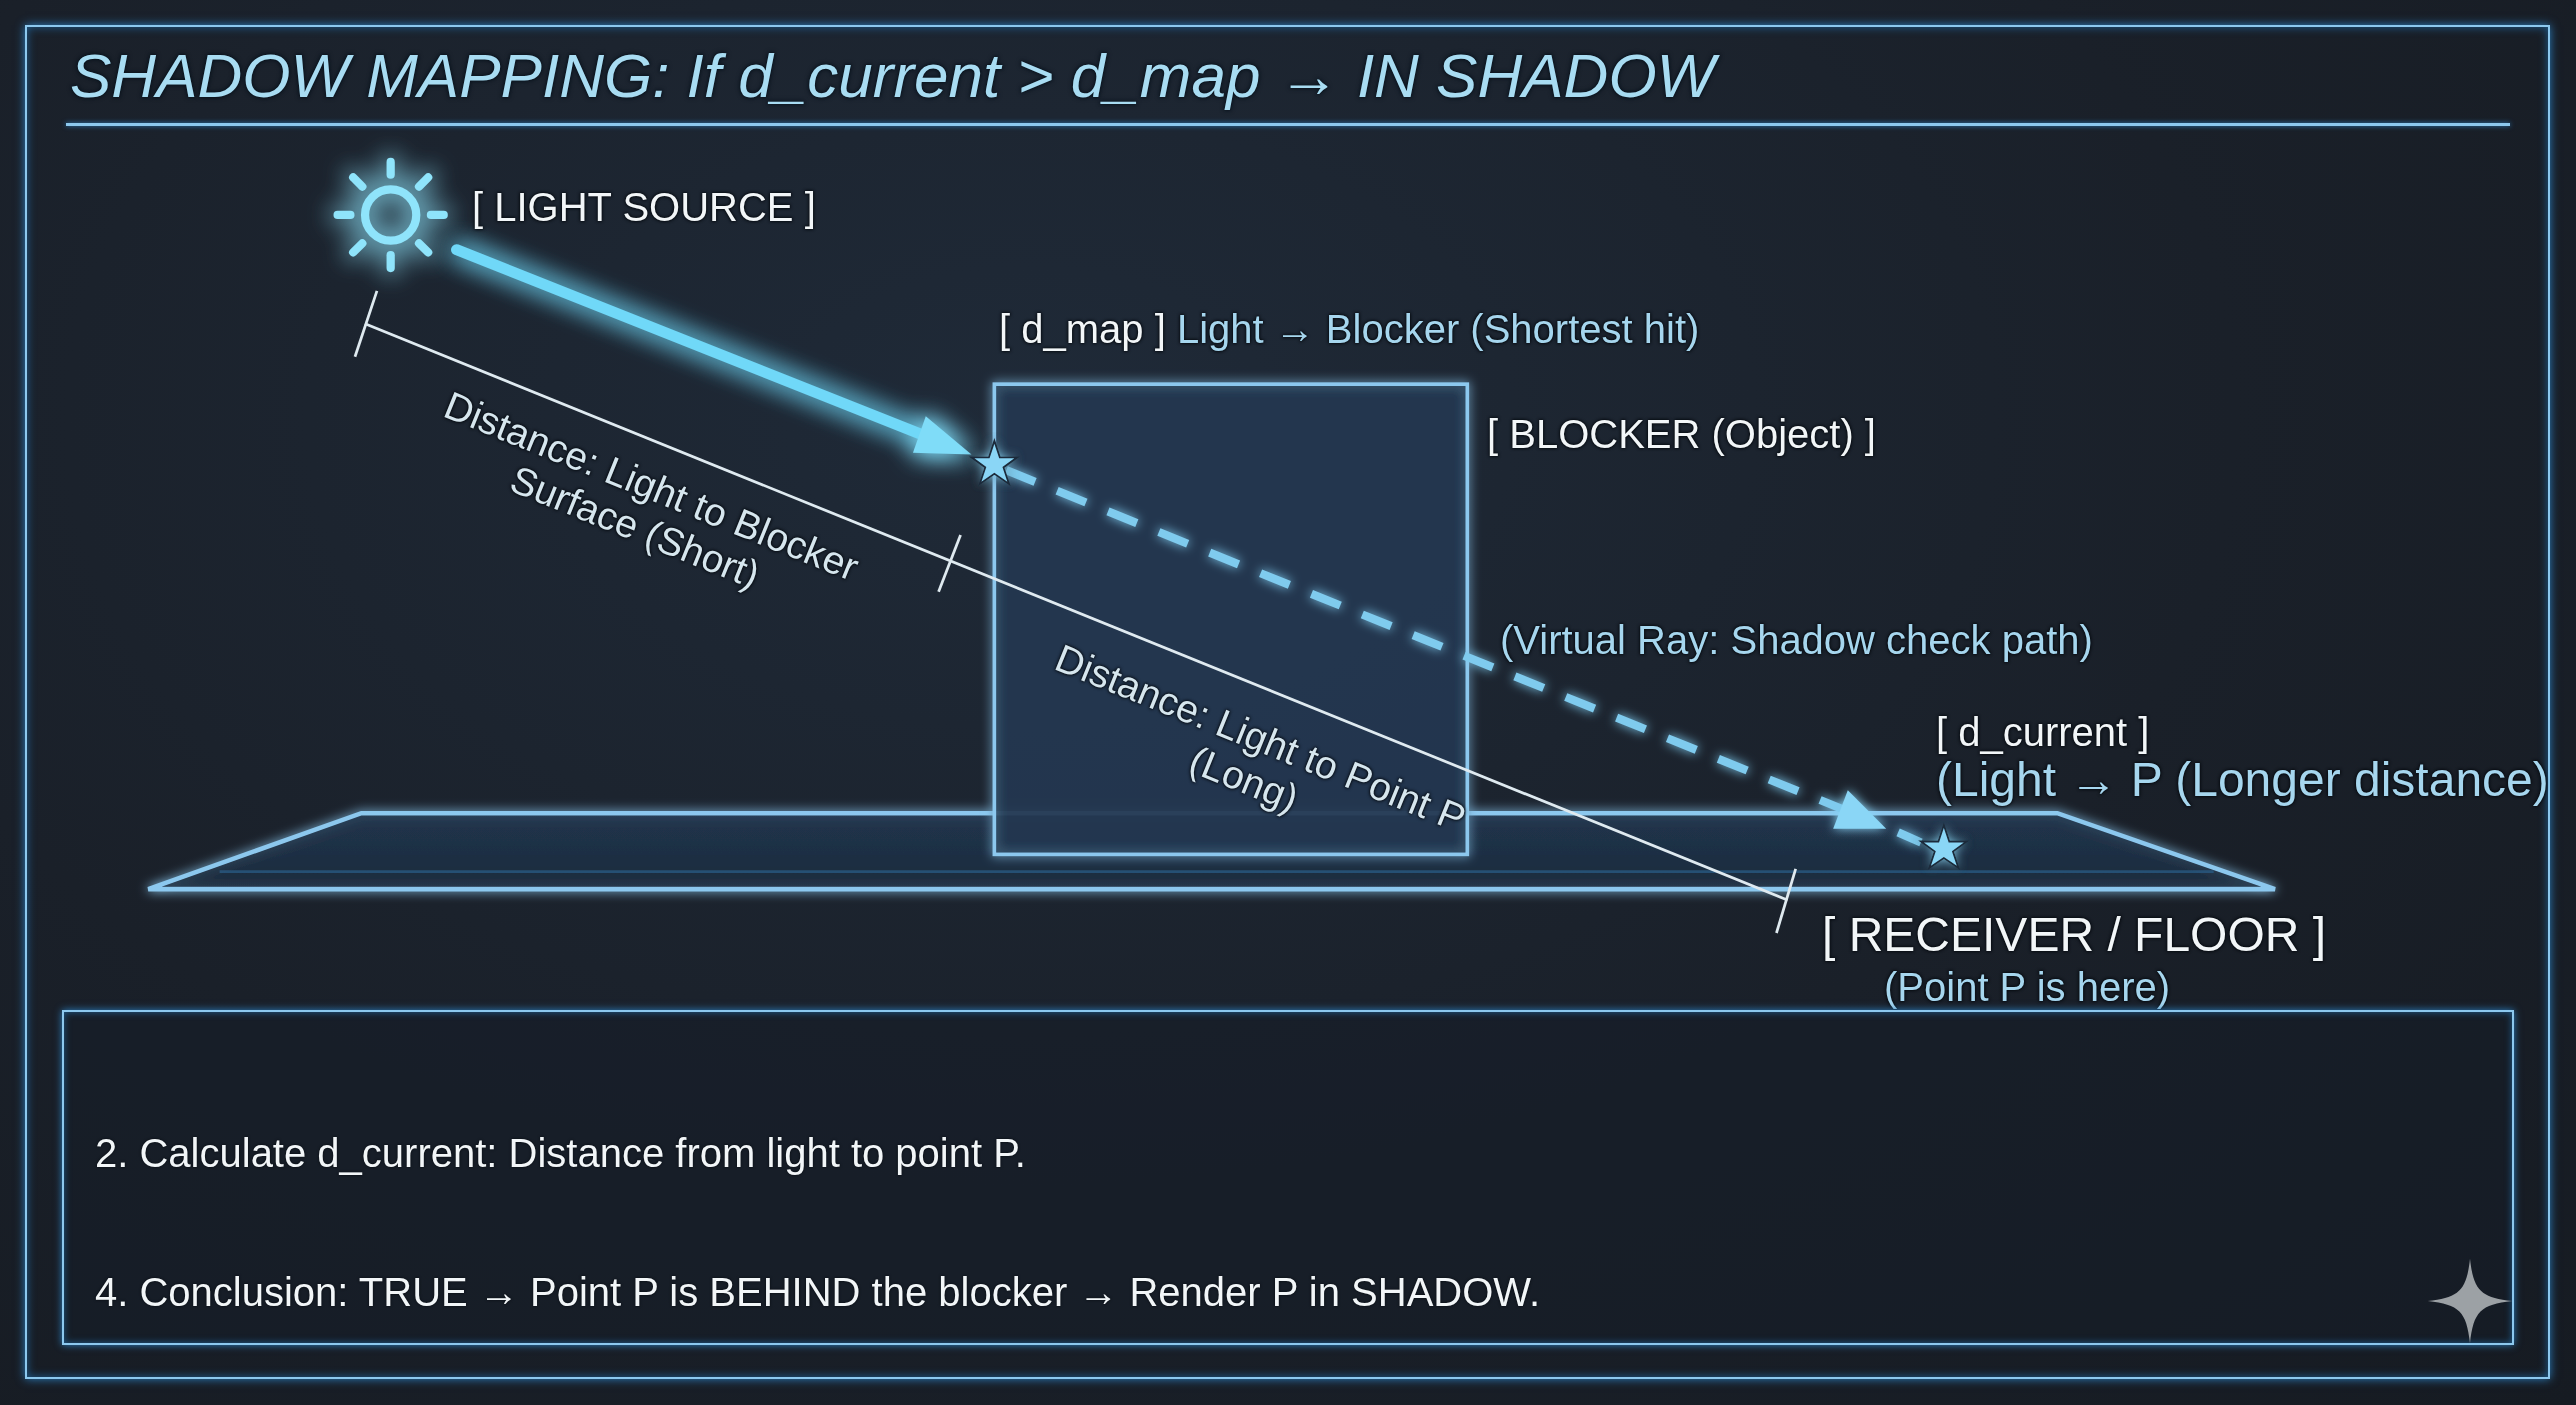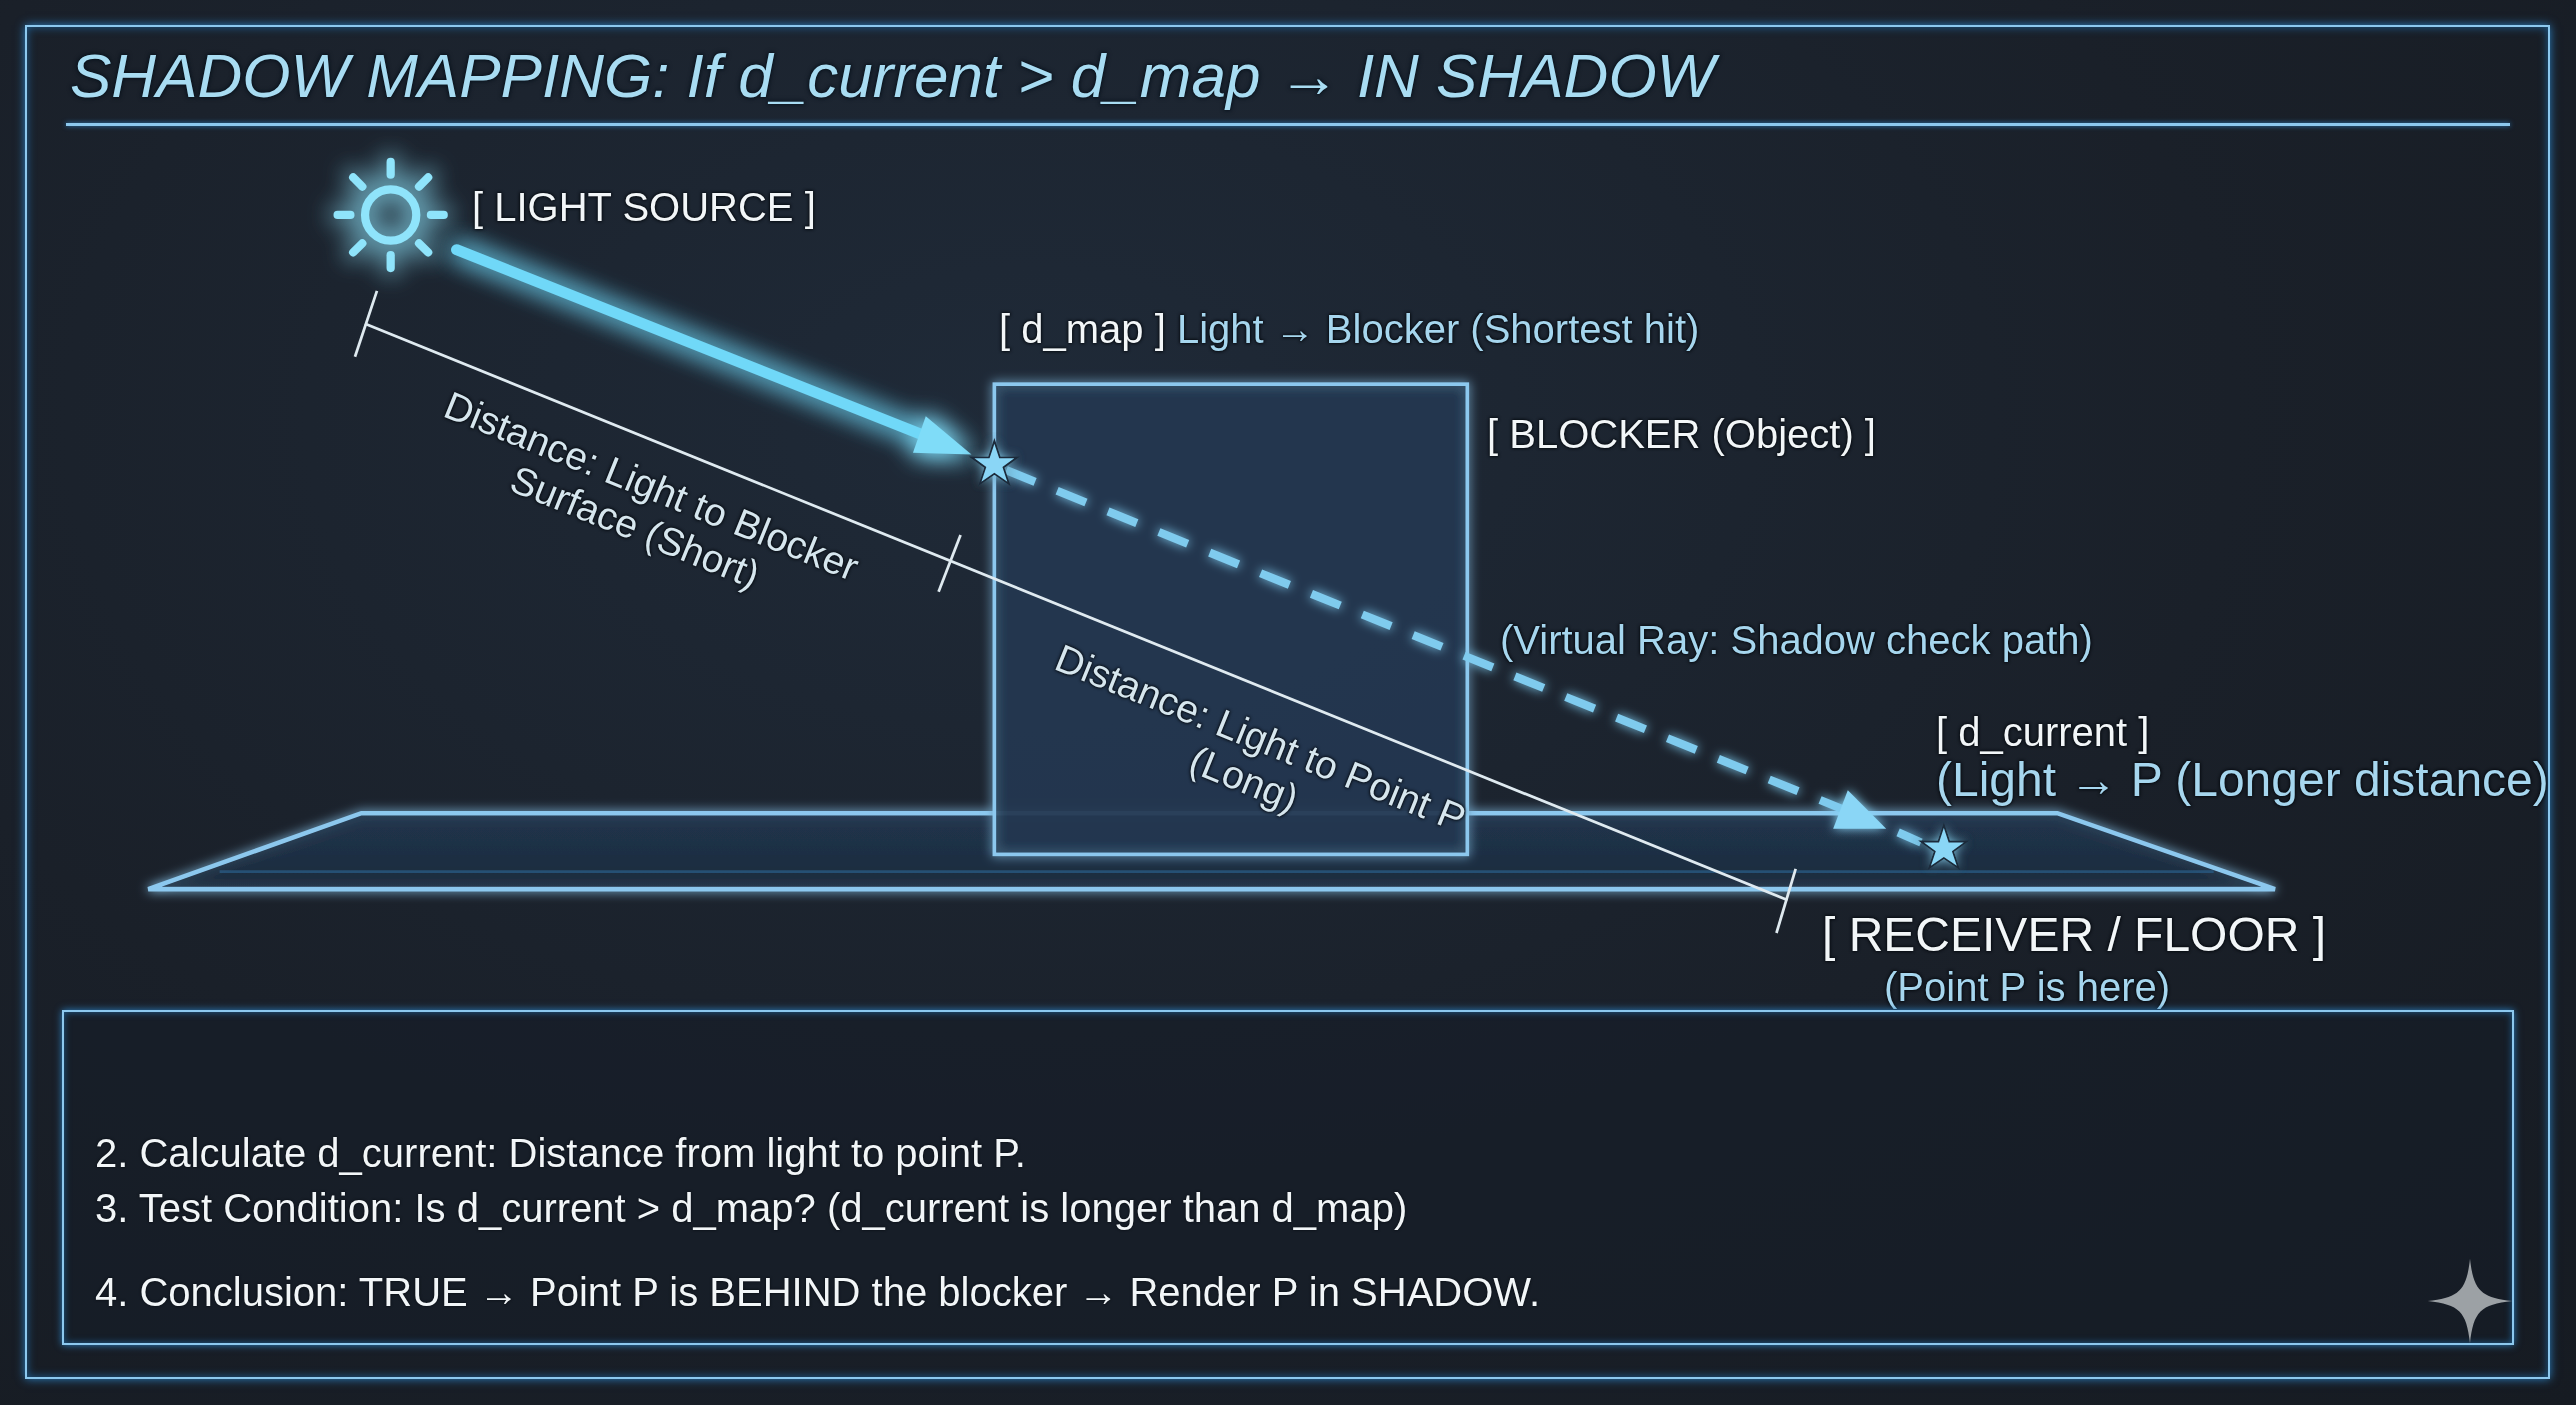--- a/index.html
+++ b/index.html
@@ -121,20 +121,19 @@
   <div>Surface (Short)</div>
 </div>
 
 <div class="lbl rot" style="left:1048px;top:629px;width:476px;transform:rotate(22deg);">
   <div>Distance: Light to Point P</div>
   <div>(Long)</div>
 </div>
 
 <div class="logic">
   <div class="logic-item" style="top:119px;">2. Calculate d_current: Distance from light to point P.</div>
-  <div class="logic-item" style="top:174px;">3. Test Condition: Is d_current &gt; d_map? (d_current is longer than d_map)</div>
   <div class="logic-item" style="top:258px;">4. Conclusion: TRUE → Point P is BEHIND the blocker → Render P in SHADOW.</div>
 </div>
 
 <svg class="sparkle" viewBox="0 0 100 100">
   <path d="M50 2 C54 38 62 46 98 50 C62 54 54 62 50 98 C46 62 38 54 2 50 C38 46 46 38 50 2 Z" fill="#b4b8bc" opacity="0.85"></path>
 </svg>
 
 
 </body></html>

